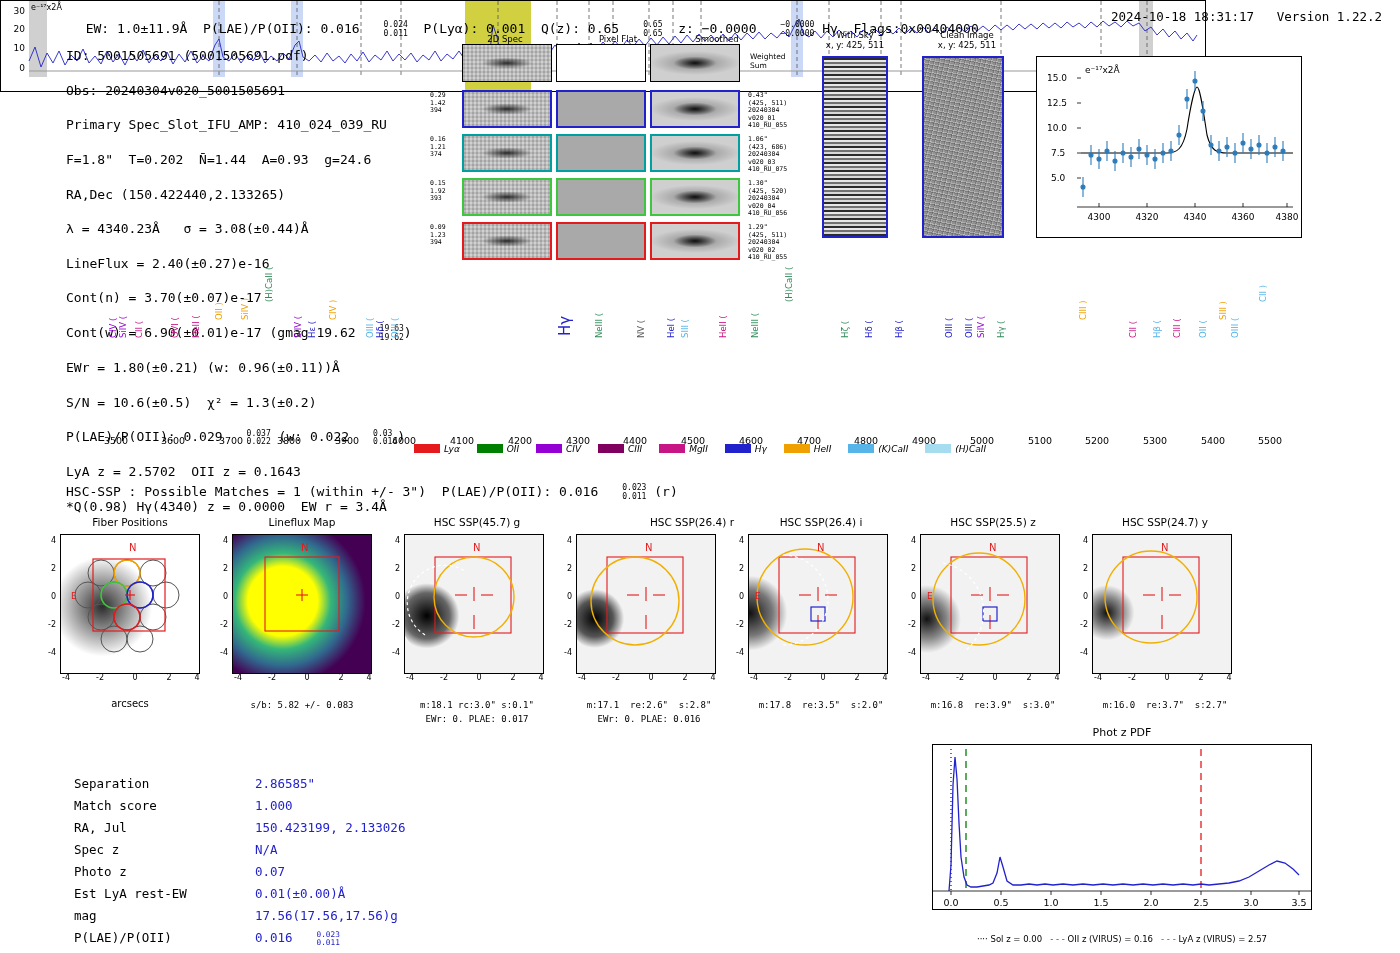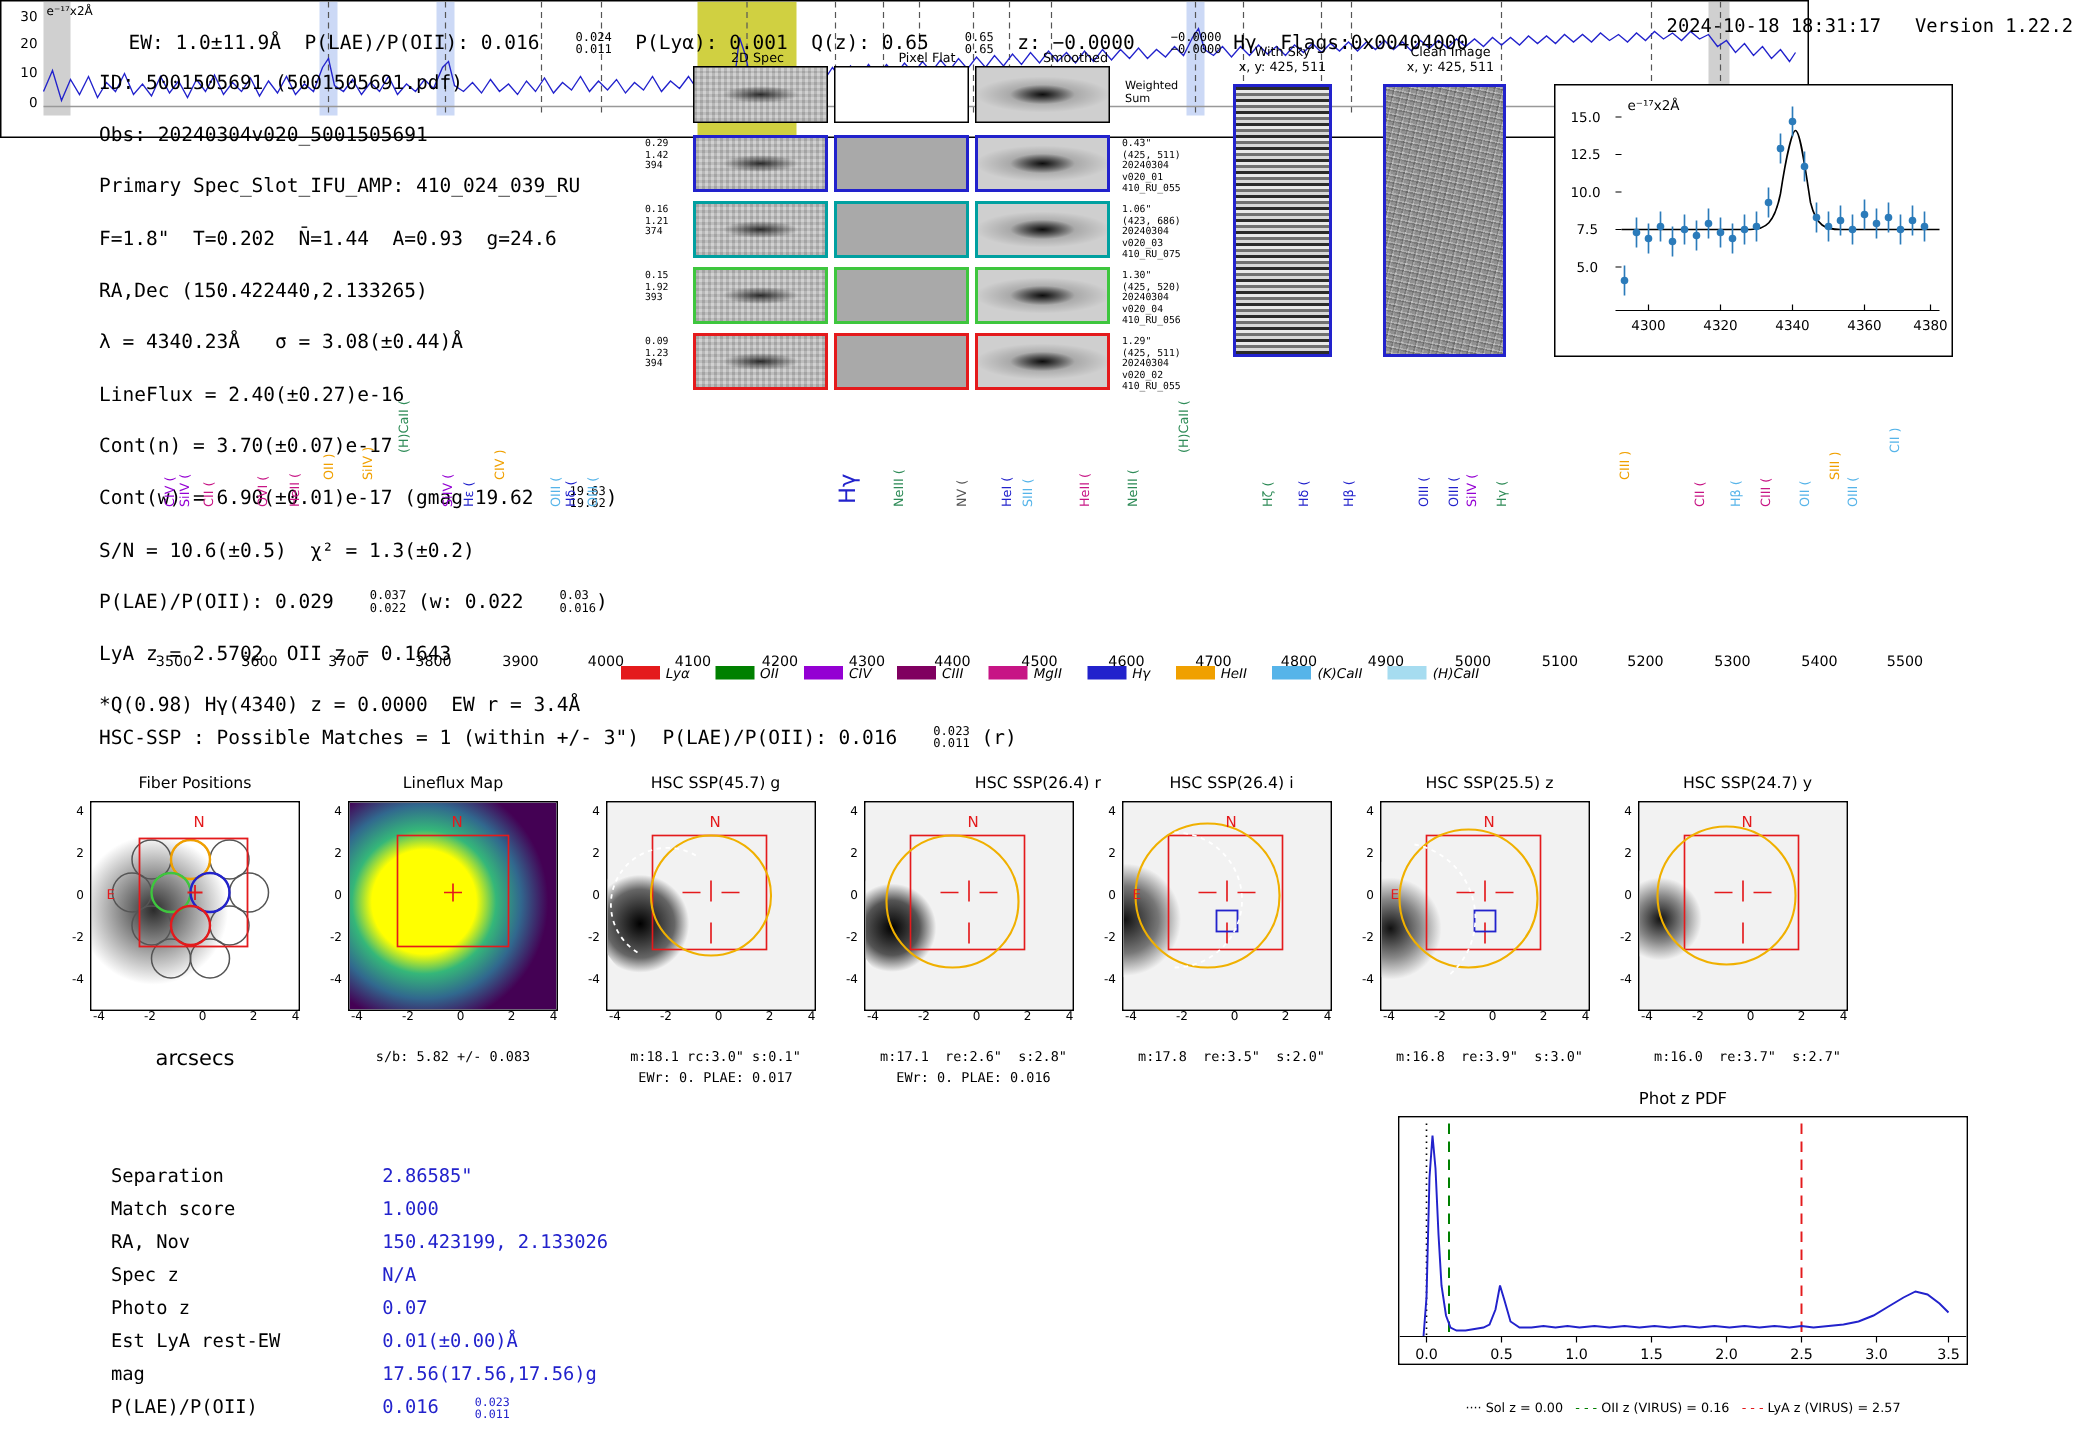--- a/index.html
+++ b/index.html
@@ -81,20 +81,21 @@
 <div class="abs mono" id="info">
 <div>ID: 5001505691 (5001505691.pdf)</div>
 <div>Obs: 20240304v020_5001505691</div>
 <div>Primary Spec_Slot_IFU_AMP: 410_024_039_RU</div>
 <div>F=1.8"  T=0.202  N̄=1.44  A=0.93  g=24.6</div>
 <div>RA,Dec (150.422440,2.133265)</div>
 <div>λ = 4340.23Å   σ = 3.08(±0.44)Å</div>
 <div>LineFlux = 2.40(±0.27)e-16</div>
 <div>Cont(n) = 3.70(±0.07)e-17</div>
 <div>Cont(w) = 6.90(±0.01)e-17 (gmag 19.62<span class="frac">19.63<br>19.62</span>)</div>
+<div>EWr = 1.80(±0.21) (w: 0.96(±0.11))Å</div>
 <div>S/N = 10.6(±0.5)  χ² = 1.3(±0.2)</div>
 <div>P(LAE)/P(OII): 0.029<span class="frac">0.037<br>0.022</span> (w: 0.022<span class="frac">0.03<br>0.016</span>)</div>
 <div>LyA z = 2.5702  OII z = 0.1643</div>
 <div>*Q(0.98) Hγ(4340) z = 0.0000  EW r = 3.4Å</div>
 </div>
 
 <div class="abs panel-title" style="top:34px;left:465px;width:80px;">2D Spec</div>
 <div class="abs panel-title" style="top:34px;left:578px;width:80px;">Pixel Flat</div>
 <div class="abs panel-title" style="top:34px;left:672px;width:90px;">Smoothed</div>
 <div class="abs" style="top:52px;left:750px;width:38px;font-size:7.5px;font-family:'DejaVu Sans',sans-serif;line-height:9px;">Weighted<br>Sum</div>
@@ -652,34 +653,34 @@
         <text x="989" y="152">2</text>
         <text x="1017" y="152">4</text>
       <text x="1058" y="152">-4</text>
         <text x="1092" y="152">-2</text>
         <text x="1127" y="152">0</text>
         <text x="1161" y="152">2</text>
         <text x="1189" y="152">4</text>
     </g>
   </svg>
 </div>
-<div class="abs" style="top:698px;left:60px;width:140px;text-align:center;font-size:14px;font-family:'DejaVu Sans',sans-serif;">arcsecs</div>
+<div class="abs" style="top:698px;left:60px;width:140px;text-align:center;font-size:10px;font-family:'DejaVu Sans',sans-serif;">arcsecs</div>
 
 <table id="tbl">
   <tbody>
       <tr>
         <td>Separation</td>
         <td class="val">2.86585"</td>
       </tr>
   <tr>
         <td>Match score</td>
         <td class="val">1.000</td>
       </tr>
   <tr>
-        <td>RA, Nov</td>
+        <td>RA, Jul</td>
         <td class="val">150.423199, 2.133026</td>
       </tr>
   <tr>
         <td>Spec z</td>
         <td class="val">N/A</td>
       </tr>
   <tr>
         <td>Photo z</td>
         <td class="val">0.07</td>
       </tr>

